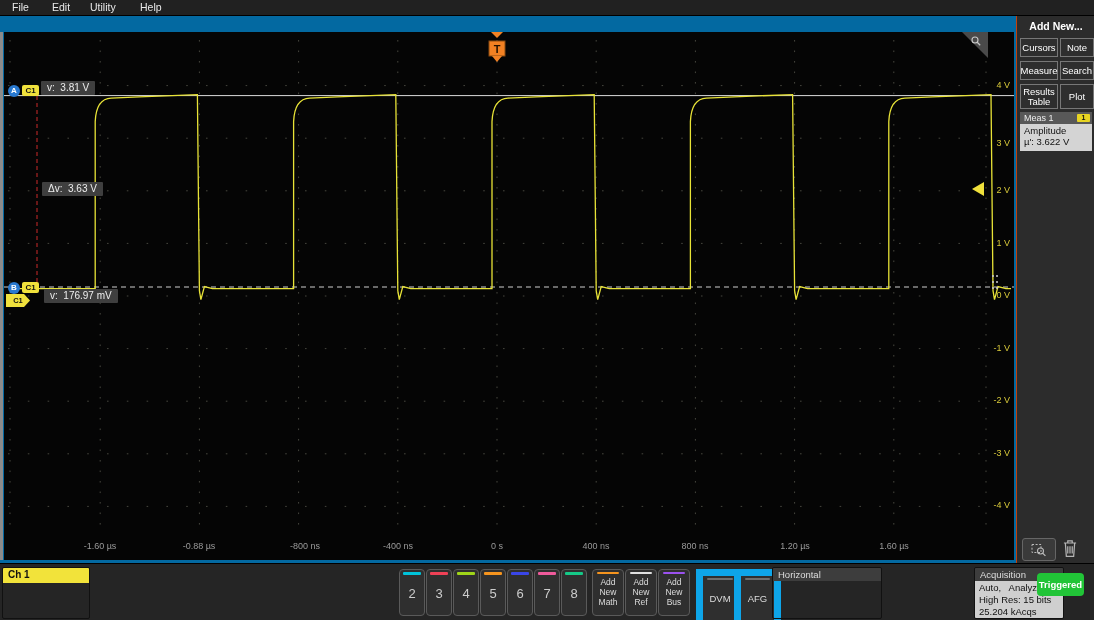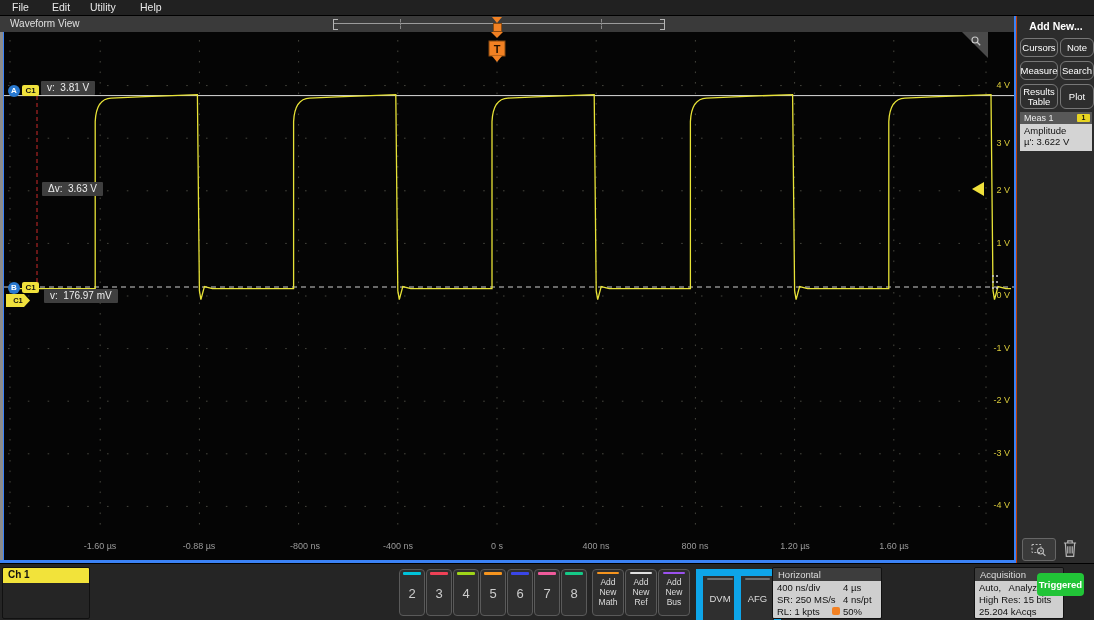--- a/index.html
+++ b/index.html
@@ -1,16 +1,16 @@
 <!DOCTYPE html>
 <html><head>
 <meta charset="utf-8">
 <style>
   html,body{margin:0;padding:0;background:#111;}
-  .screen{position:relative;width:1094px;height:620px;background:#3b82f6;overflow:hidden;
+  .screen{position:relative;width:1094px;height:620px;background:#0369a1;overflow:hidden;
           font-family:"Liberation Sans",sans-serif;color:#ddd;-webkit-font-smoothing:antialiased;}
   .abs{position:absolute;}
 
   
   .menubar{left:0;top:0;width:1094px;height:15px;background:#212121;border-bottom:1px solid #000;}
   .menu-item{top:1px;font-size:10.5px;color:#e8e8e8;cursor:default;}
 
   
   .titlebar{left:0;top:16px;width:1014px;height:16px;background:#3a3a3a;}
   .view-title{left:10px;top:2px;font-size:10px;color:#e0e0e0;}
@@ -18,21 +18,21 @@
   .ov-br{top:3px;width:4px;height:9px;border-top:1px solid #b5b5b5;border-bottom:1px solid #b5b5b5;}
   .ov-brl{left:333px;border-left:1px solid #b5b5b5;}
   .ov-brr{left:660px;border-right:1px solid #b5b5b5;}
   .ov-dash{top:3px;width:0;height:10px;border-left:1px dashed #8a8a8a;}
   .ov-tri{left:492px;top:1px;width:0;height:0;border-left:5px solid transparent;border-right:5px solid transparent;border-top:6px solid #f28123;}
   .ov-sq{left:493px;top:7px;width:7px;height:7px;background:#f28123;border:1px solid #8a4a10;}
 
   
   .rightpanel{left:1016px;top:16px;width:78px;height:547px;background:#2c2c2c;border-left:1px solid #c2410c;}
   .rp-title{left:0;top:4px;width:78px;text-align:center;font-size:10.5px;font-weight:bold;color:#fff;}
-  .rp-btn{background:#2e2e2e;border:1px solid #777;border-radius:6px;color:#fff;font-size:9.5px;
+  .rp-btn{background:#2e2e2e;border:1px solid #777;border-radius:0;color:#fff;font-size:9.5px;
           display:flex;align-items:center;justify-content:center;text-align:center;line-height:1.05;cursor:default;}
   .meas-hd{left:3px;top:96px;width:72px;height:12px;background:#585858;font-size:9px;color:#eee;}
   .meas-hd span.t{position:absolute;left:4px;top:1px;}
   .meas-badge{position:absolute;right:2px;top:2px;width:13px;height:8px;background:#e7d422;border-radius:1px;
               font-size:7px;color:#111;text-align:center;line-height:8px;font-weight:bold;}
   .meas-bd{left:3px;top:108px;width:72px;height:27px;background:#d4d4d4;color:#111;font-size:9.5px;padding:1px 0 0 4px;box-sizing:border-box;}
   .tool-btn{background:#3a3a3a;border:1px solid #666;border-radius:3px;display:flex;align-items:center;justify-content:center;}
 
   
   .plot{left:4px;top:32px;width:1010px;height:528px;background:#050505;}
@@ -76,32 +76,20 @@
 
 <div class="screen">
 
   <div class="abs menubar">
     <span class="abs menu-item" style="left:12px">File</span>
     <span class="abs menu-item" style="left:52px">Edit</span>
     <span class="abs menu-item" style="left:90px">Utility</span>
     <span class="abs menu-item" style="left:140px">Help</span>
   </div>
 
-  <div class="abs titlebar">
-    <span class="abs view-title">Waveform View</span>
-    <div>
-      <div class="abs ov-line"></div>
-      <div class="abs ov-br ov-brl"></div>
-      <div class="abs ov-br ov-brr"></div>
-      <div class="abs ov-dash" style="left:400px"></div>
-      <div class="abs ov-dash" style="left:601px"></div>
-      <div class="abs ov-tri"></div>
-      <div class="abs ov-sq"></div>
-    </div>
-  </div>
 
   <div class="abs edge-strip"></div>
 
   <div class="abs plot">
     <svg width="1010" height="528" viewBox="0 0 1010 528">
       <g id="grid">
           <line x1="4" y1="53.6" x2="984" y2="53.6" stroke="#46463e" stroke-width="1" stroke-dasharray="1.6 18.2"></line>
           <line x1="4" y1="106.2" x2="984" y2="106.2" stroke="#46463e" stroke-width="1" stroke-dasharray="1.6 18.2"></line>
           <line x1="4" y1="158.8" x2="984" y2="158.8" stroke="#46463e" stroke-width="1" stroke-dasharray="1.6 18.2"></line>
           <line x1="4" y1="211.4" x2="984" y2="211.4" stroke="#46463e" stroke-width="1" stroke-dasharray="1.6 18.2"></line>
@@ -269,29 +257,20 @@
       <div class="stripe"></div>
         <div class="lbl">DVM</div>
       </div>
     <div class="abs fnbtn" style="left:734px;width:33px">
       <div class="stripe"></div>
         <div class="lbl">AFG</div>
       </div>
 
     <div class="abs panel" style="left:772px;top:3px;width:108px;height:50px">
       <div class="panel-hd">Horizontal</div>
-      <div class="panel-bd" style="height:37px">
-        <span class="abs" style="left:4px;top:1px">400 ns/div</span>
-        <span class="abs" style="left:70px;top:1px">4 µs</span>
-        <span class="abs" style="left:4px;top:13px">SR: 250 MS/s</span>
-        <span class="abs" style="left:70px;top:13px">4 ns/pt</span>
-        <span class="abs" style="left:4px;top:25px">RL: 1 kpts</span>
-        <span class="abs" style="left:59px;top:26px;width:8px;height:8px;background:#f28123;border-radius:2px"></span>
-        <span class="abs" style="left:70px;top:25px">50%</span>
-      </div>
     </div>
 
 
     <div class="abs panel" style="left:974px;top:3px;width:88px;height:50px">
       <div class="panel-hd">Acquisition</div>
       <div class="panel-bd" style="height:37px">
         <span class="abs pre" style="left:4px;top:1px">Auto,   Analyze</span>
         <span class="abs" style="left:4px;top:13px">High Res: 15 bits</span>
         <span class="abs" style="left:4px;top:25px">25.204 kAcqs</span>
       </div>

